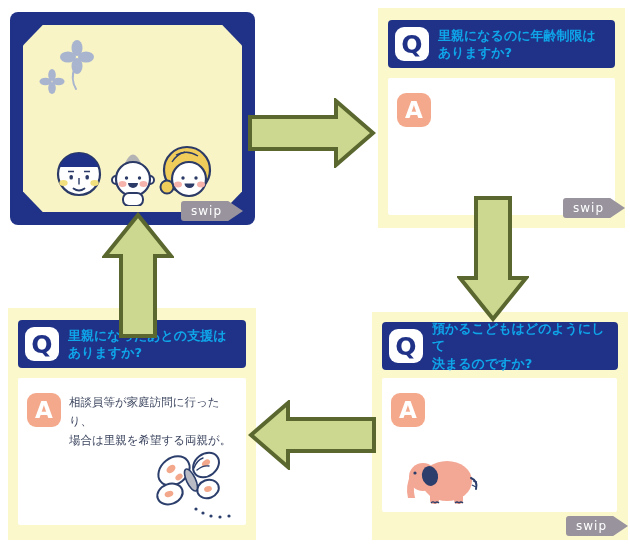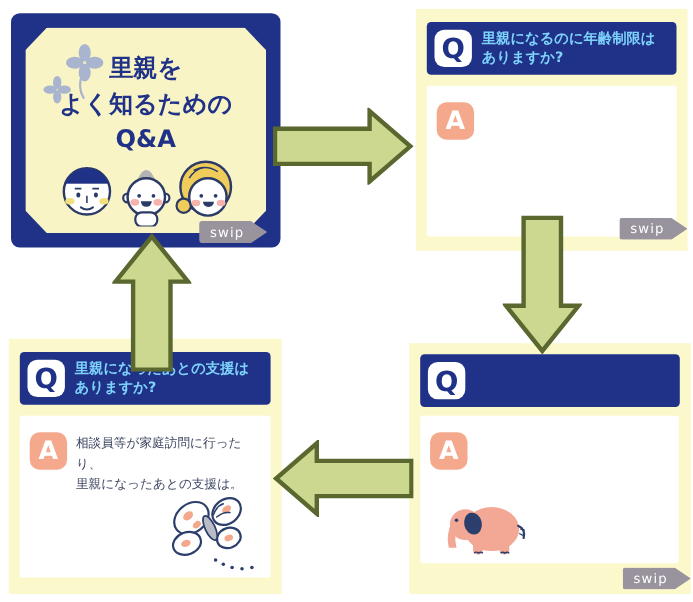--- a/index.html
+++ b/index.html
@@ -20,21 +20,21 @@
   .panel{position:absolute;background:#fbf8cc;}
   .panel-age{left:378px;top:8px;width:247px;height:220px;}
   .panel-child{left:372px;top:312px;width:256px;height:228px;}
   .panel-support{left:8px;top:308px;width:248px;height:232px;}
 
   .qbar{position:absolute;background:#203287;border-radius:4px;display:flex;align-items:center;
         gap:9px;padding:0 7px;box-sizing:border-box;}
   .qicon{width:34px;height:34px;background:#ffffff;border-radius:9px;color:#203287;
          font-weight:bold;font-size:25px;display:flex;align-items:center;justify-content:center;
          flex:0 0 auto;}
-  .qtext{color:#7dd3fc;font-weight:bold;font-size:13px;line-height:1.32;white-space:pre-line;}
+  .qtext{color:#0ea5e9;font-weight:bold;font-size:13px;line-height:1.32;white-space:pre-line;}
 
   .acard{position:absolute;background:#ffffff;border-radius:2px;display:flex;gap:8px;
          padding:15px 6px 0 9px;box-sizing:border-box;align-items:flex-start;}
   .aicon{width:34px;height:34px;background:#f4a98c;border-radius:9px;color:#ffffff;
          font-weight:bold;font-size:23px;display:flex;align-items:center;justify-content:center;
          flex:0 0 auto;}
   .atext{color:#3d4660;font-size:11.5px;line-height:1.65;white-space:pre-line;}
 
   .swip{position:absolute;width:62px;height:20px;background:#98939d;color:#ffffff;
         font-size:12px;letter-spacing:1px;display:flex;align-items:center;justify-content:center;
@@ -57,23 +57,20 @@
           <ellipse cx="38" cy="29" rx="5.5" ry="8"></ellipse>
           <ellipse cx="29" cy="20" rx="8" ry="5.5"></ellipse>
           <ellipse cx="47" cy="20" rx="8" ry="5.5"></ellipse>
           <ellipse cx="13" cy="38" rx="3.8" ry="6"></ellipse>
           <ellipse cx="13" cy="51" rx="3.8" ry="6"></ellipse>
           <ellipse cx="6.5" cy="44.5" rx="6" ry="3.8"></ellipse>
           <ellipse cx="19.5" cy="44.5" rx="6" ry="3.8"></ellipse>
         </g>
         <path d="M36,30 Q31,42 37,52" fill="none" stroke="#a9b4cf" stroke-width="2" stroke-linecap="round"></path>
       </svg>
-      <h1 class="cover-title">里親を
-よく知るための
-Q&amp;A</h1>
       <svg class="faces" width="168" height="74" viewBox="0 0 168 74">
 
         <g>
           <circle cx="30" cy="42" r="21" fill="#ffffff" stroke="#2b3a66" stroke-width="2.2"></circle>
           <clipPath id="fclip">
               <circle cx="30" cy="42" r="21"></circle>
             </clipPath>
           <rect x="8" y="20" width="44" height="15" fill="#203287" clip-path="url(#fclip)"></rect>
           <ellipse cx="14.5" cy="51" rx="4.2" ry="3" fill="#f2df7e"></ellipse>
           <ellipse cx="45.5" cy="51" rx="4.2" ry="3" fill="#f2df7e"></ellipse>
@@ -123,20 +120,22 @@
     </div>
     <div class="acard" style="left:10px;top:70px;width:227px;height:137px;">
       <div class="aicon">A</div>
     </div>
     <div class="swip" style="right:0;bottom:10px;">swip</div>
   </section>
 
   <section class="panel panel-child">
     <div class="qbar" style="left:10px;top:10px;width:236px;height:48px;">
       <div class="qicon">Q</div>
+      <div class="qtext">預かるこどもはどのようにして
+決まるのですか?</div>
     </div>
     <div class="acard" style="left:10px;top:66px;width:235px;height:134px;">
       <div class="aicon">A</div>
       <svg class="illu" style="left:20px;bottom:4px;" width="82" height="52" viewBox="0 0 82 52">
         <g fill="#f3a795">
           <ellipse cx="45" cy="25" rx="25" ry="20"></ellipse>
           <circle cx="21" cy="21" r="14"></circle>
           <path d="M9,18 Q3,30 6,42 L13,42 Q10,30 15,20 Z"></path>
           <rect x="28" y="36" width="9" height="12" rx="4"></rect>
           <rect x="52" y="36" width="9" height="12" rx="4"></rect>
@@ -153,21 +152,21 @@
 
   <section class="panel panel-support">
     <div class="qbar" style="left:10px;top:12px;width:228px;height:48px;">
       <div class="qicon">Q</div>
       <div class="qtext">里親になったあとの支援は
 ありますか?</div>
     </div>
     <div class="acard" style="left:10px;top:70px;width:228px;height:147px;">
       <div class="aicon">A</div>
       <div class="atext">相談員等が家庭訪問に行ったり、
-里親になったあとの支援は。</div>
+場合は里親を希望する両親が。</div>
       <svg class="illu" style="right:6px;bottom:2px;" width="96" height="76" viewBox="0 0 96 76">
         <g stroke="#2c3e6b" stroke-width="2" fill="#ffffff">
           <ellipse cx="30" cy="24" rx="17" ry="13" transform="rotate(-38 30 24)"></ellipse>
           <ellipse cx="26" cy="47" rx="13" ry="10" transform="rotate(-20 26 47)"></ellipse>
           <ellipse cx="62" cy="18" rx="14" ry="11" transform="rotate(-38 62 18)"></ellipse>
           <ellipse cx="64" cy="42" rx="11" ry="9" transform="rotate(-20 64 42)"></ellipse>
         </g>
         <g fill="#f3a88b">
           <ellipse cx="27" cy="22" rx="5" ry="3.5" transform="rotate(-38 27 22)"></ellipse>
           <ellipse cx="35" cy="30" rx="4" ry="2.8" transform="rotate(-38 35 30)"></ellipse>

